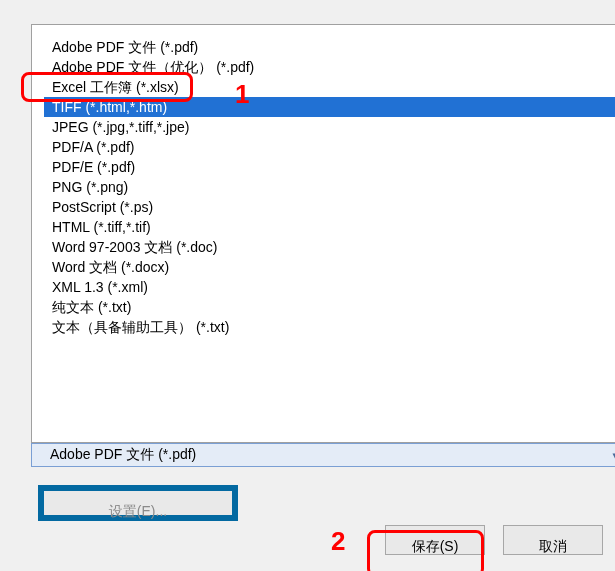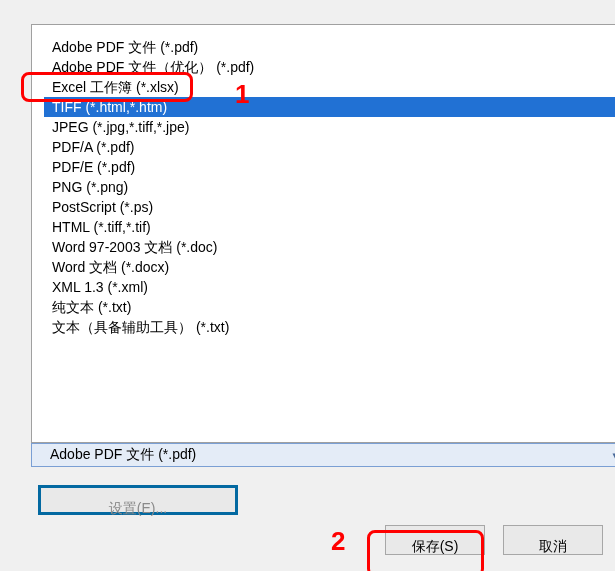--- a/index.html
+++ b/index.html
@@ -47,21 +47,21 @@
     .dropdown-arrow {
       color: #4a6a9a;
       font-size: 11px;
     }
     .settings-btn {
       margin-left: 14px;
       margin-top: 18px;
       width: 200px;
       height: 30px;
       background: #e9e9e9;
-      border: 3px solid #0369a1;
+      border: 6px solid #0369a1;
       color: #8a8a8a;
       font-family: inherit;
       font-size: 14px;
       cursor: default;
     }
     .button-row {
       position: absolute;
       bottom: 16px;
       right: 12px;
       display: flex;

